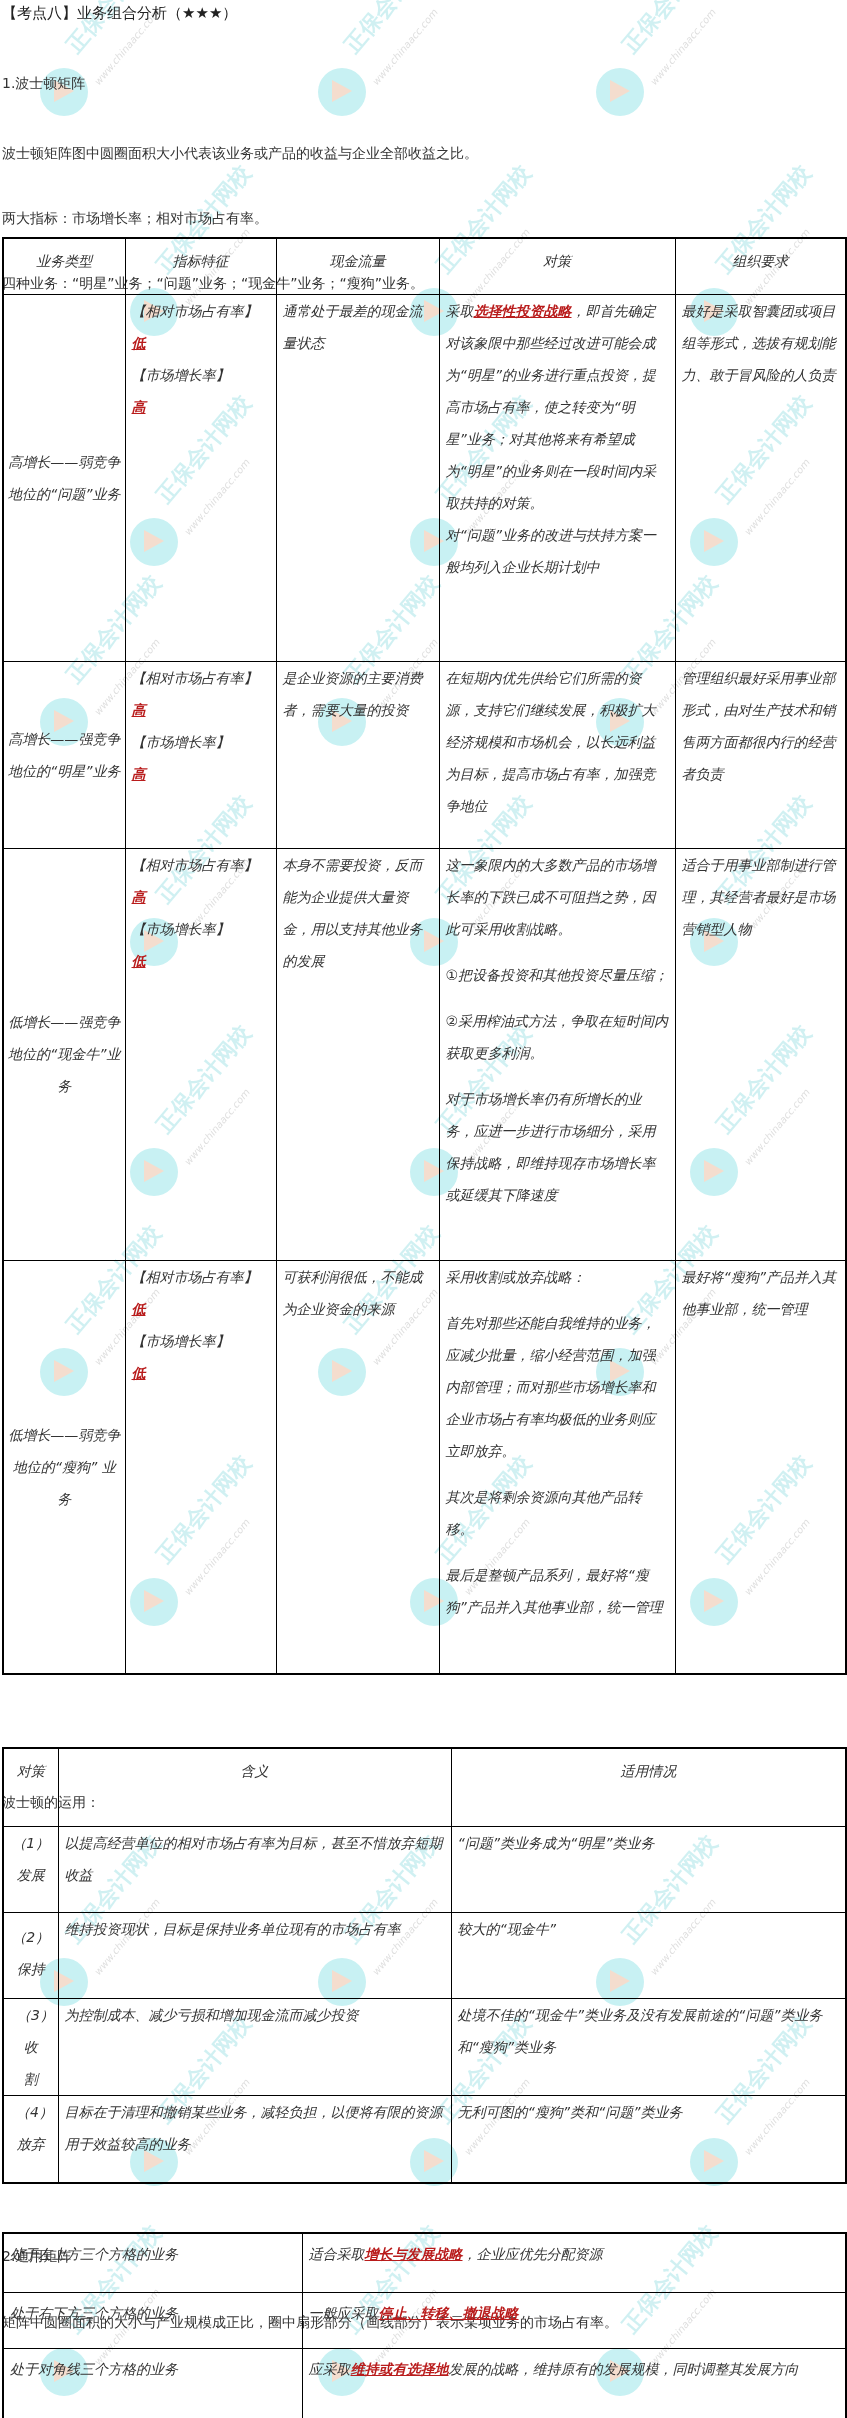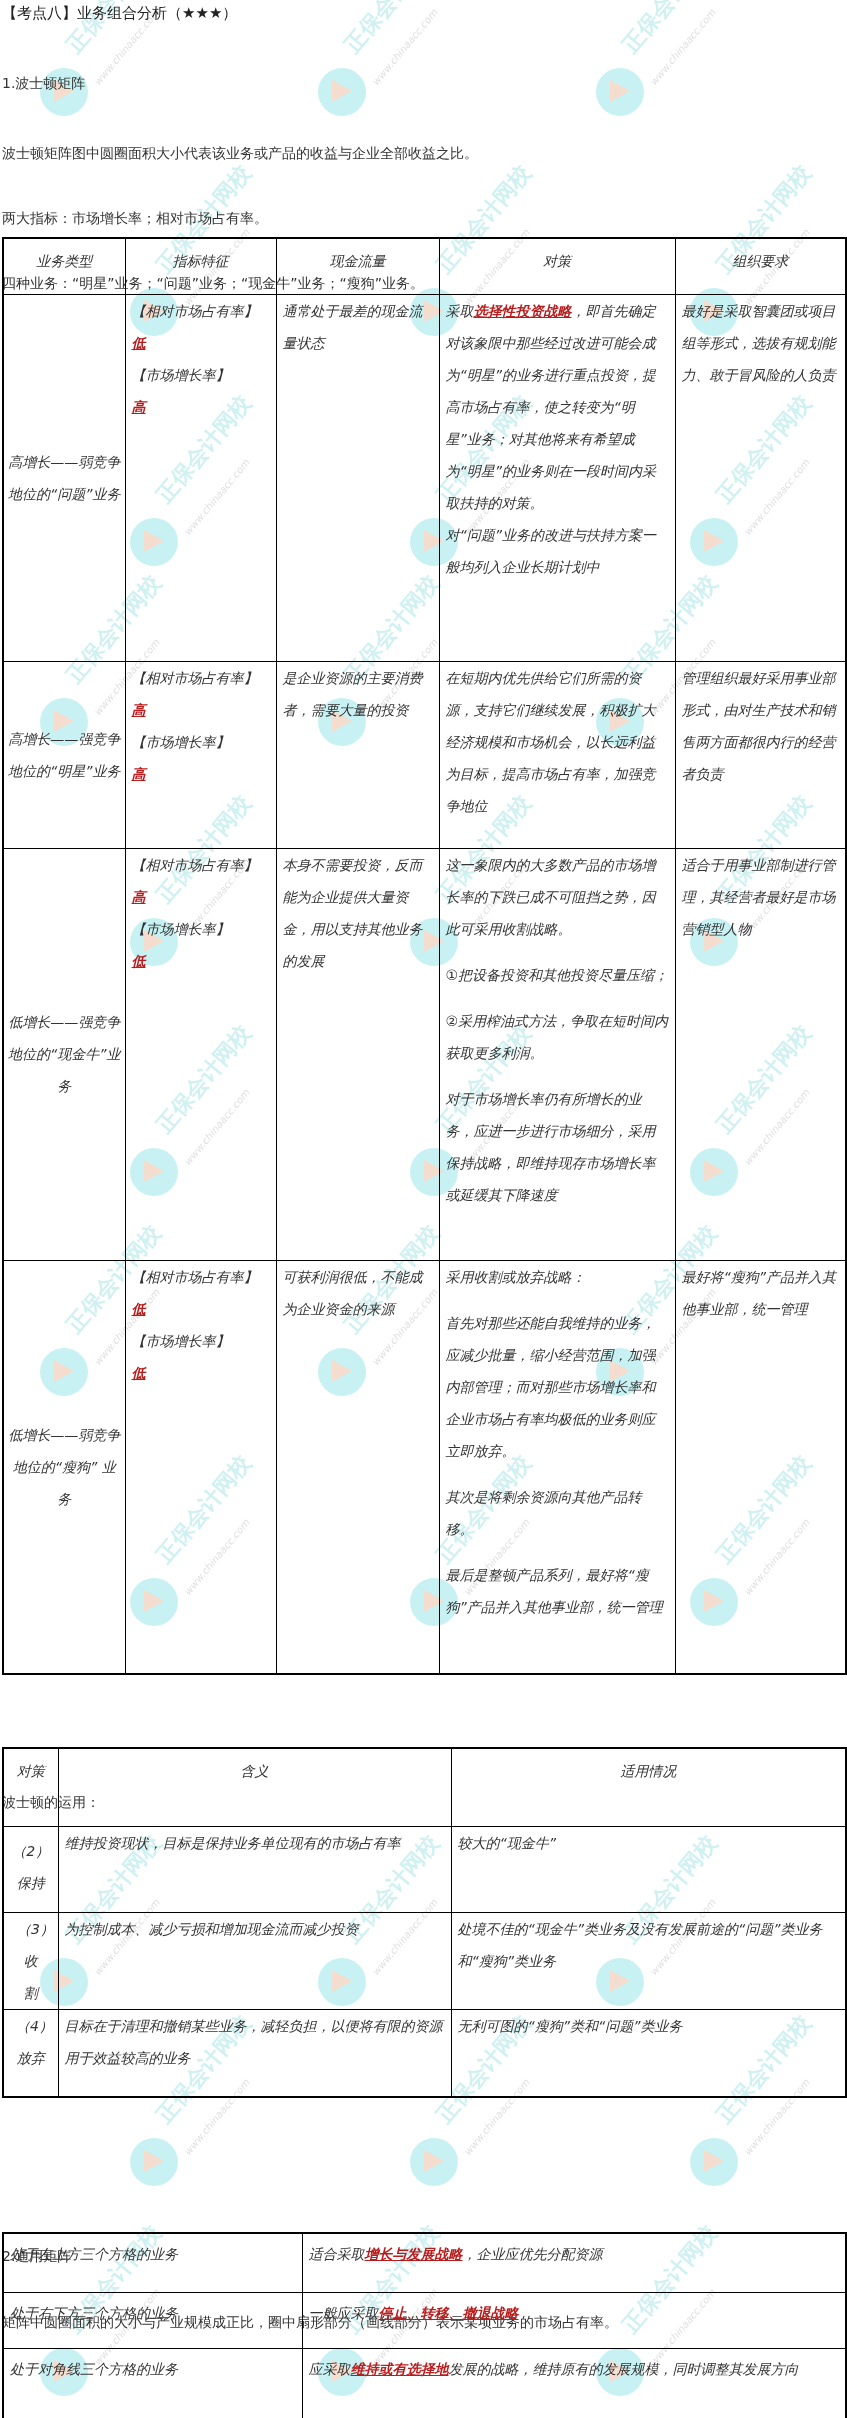--- a/index.html
+++ b/index.html
@@ -349,20 +349,25 @@
         <col style="width:393px">
         <col style="width:395px">
     </colgroup>
     <tbody>
         <tr style="height:78px;">
       <td class="head" style="padding:6px 2px 0;">对策</td>
       <td class="head">含义</td>
       <td class="head">适用情况</td>
     </tr>
     <tr style="height:86px;">
+      <td style="padding:0 3px;text-align:center;">（1）发展</td>
+      <td>以提高经营单位的相对市场占有率为目标，甚至不惜放弃短期收益</td>
+      <td>“问题”类业务成为“明星”类业务</td>
+    </tr>
+    <tr style="height:86px;">
       <td style="padding:8px 3px;text-align:center;">（2）保持</td>
       <td>维持投资现状，目标是保持业务单位现有的市场占有率</td>
       <td>较大的“现金牛”</td>
     </tr>
     <tr style="height:86px;">
       <td style="padding:0 13px;text-align:center;">（3）收割</td>
       <td>为控制成本、减少亏损和增加现金流而减少投资</td>
       <td>处境不佳的“现金牛”类业务及没有发展前途的“问题”类业务和“瘦狗”类业务</td>
     </tr>
     <tr style="height:88px;">

